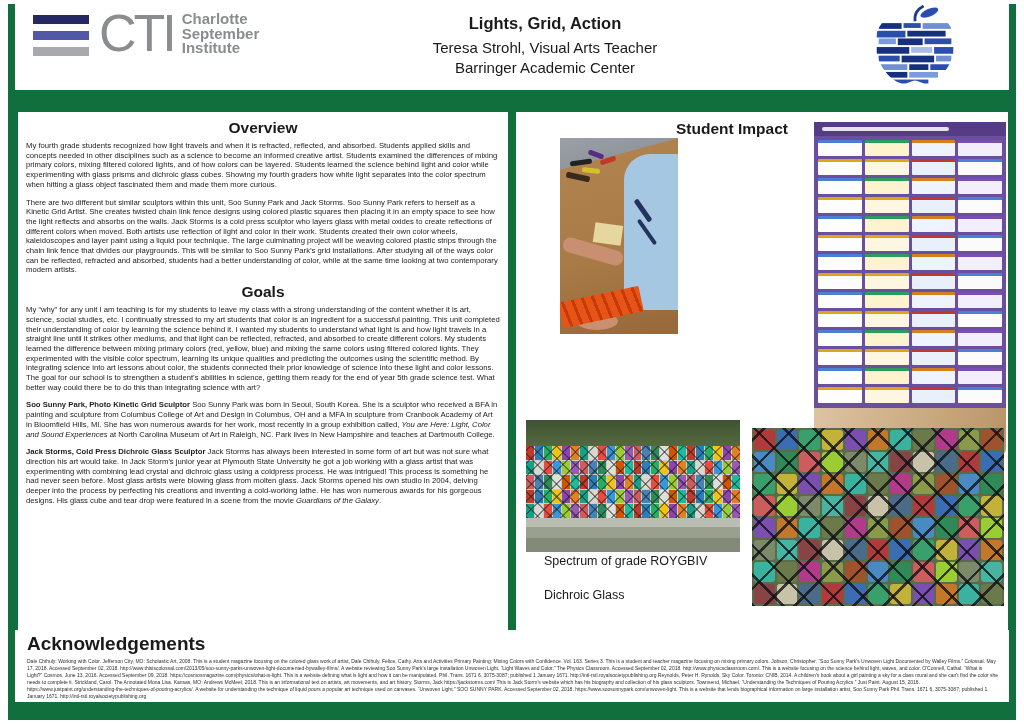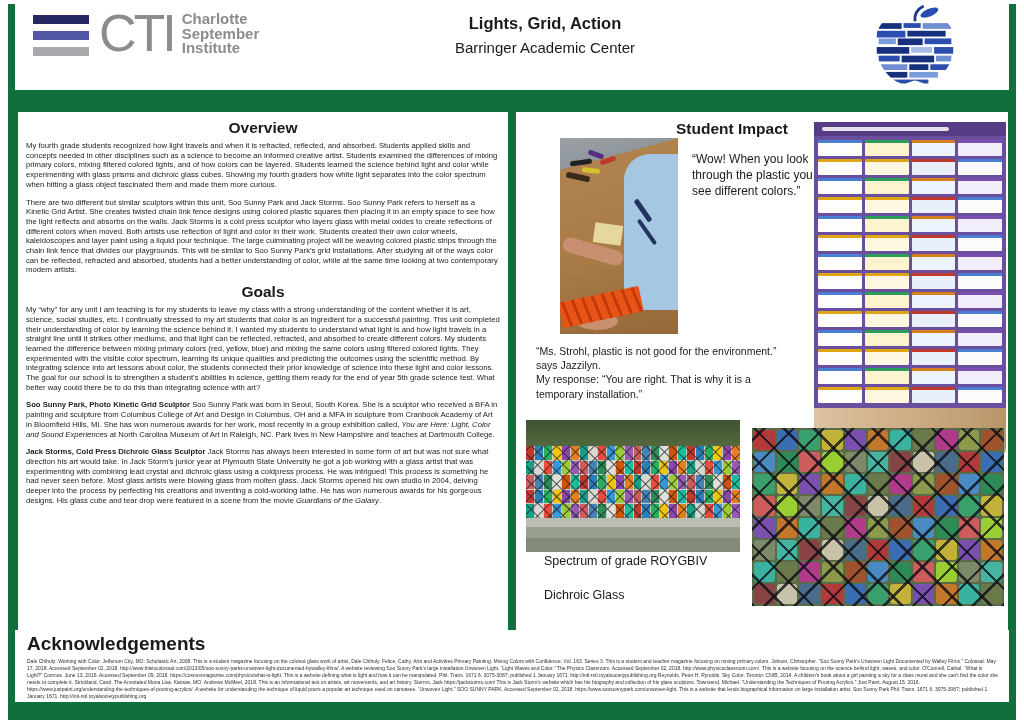--- a/index.html
+++ b/index.html
@@ -87,20 +87,21 @@
       <div class="logo-name">
         <span>Charlotte</span>
         <span>September</span>
         <span>Institute</span>
       </div>
     </div>
   </div>
 
   <div class="title-block">
     <div class="t1">Lights, Grid, Action</div>
+    <div class="t2">Teresa Strohl, Visual Arts Teacher</div>
     <div class="t3">Barringer Academic Center</div>
   </div>
 
   <div class="apple">
     <svg viewBox="0 0 104 92" width="106" height="88">
       <defs>
         <clipPath id="apl">
           <path d="M52 18 C38 5 15 11 11 35 C7 59 26 81 38 83 C45 84 48 80 52 80 C56 80 59 84 66 83 C78 81 97 59 93 35 C89 11 66 5 52 18 Z"></path>
         </clipPath>
       </defs>
@@ -156,21 +157,20 @@
     <div class="marker" style="left:28px;top:14px;width:16px;height:5px;background:#5a2d82;transform:rotate(20deg);"></div>
     <div class="marker" style="left:40px;top:20px;width:16px;height:5px;background:#c0392b;transform:rotate(-18deg);"></div>
     <div class="marker" style="left:22px;top:30px;width:18px;height:5px;background:#d4c02a;transform:rotate(6deg);"></div>
     <div class="marker" style="left:6px;top:36px;width:24px;height:6px;background:#3a2a1a;transform:rotate(12deg);"></div>
     <div class="paper"></div>
     <div class="arm"></div>
     <div class="hand"></div>
     <div class="plastic"></div>
   </div>
 
-  <div class="quote1">“Wow! When you look through the plastic you see different colors.”</div>
 
   <div class="doc">
     <div class="doc-header">
       <div class="doc-header-bar"></div>
     </div>
     <div class="doc-grid">
         <div class="cell" style="background: rgb(253, 253, 253); border-top: 3px solid rgb(74, 127, 212);"></div>
         <div class="cell" style="background: rgb(253, 243, 207); border-top: 3px solid rgb(42, 157, 92);"></div>
         <div class="cell" style="background: rgb(238, 244, 253); border-top: 3px solid rgb(212, 128, 31);"></div>
         <div class="cell" style="background: rgb(243, 238, 251); border-top: 3px solid rgb(122, 79, 176);"></div>
@@ -223,24 +223,20 @@
         <div class="cell" style="background: rgb(238, 244, 253); border-top: 3px solid rgb(212, 128, 31);"></div>
         <div class="cell" style="background: rgb(243, 238, 251); border-top: 3px solid rgb(122, 79, 176);"></div>
         <div class="cell" style="background: rgb(253, 253, 253); border-top: 3px solid rgb(224, 165, 20);"></div>
         <div class="cell" style="background: rgb(253, 246, 224); border-top: 3px solid rgb(224, 165, 20);"></div>
         <div class="cell" style="background: rgb(232, 240, 251); border-top: 3px solid rgb(192, 57, 43);"></div>
         <div class="cell" style="background: rgb(251, 251, 251); border-top: 3px solid rgb(74, 127, 212);"></div>
       </div>
     <div class="doc-footer"></div>
   </div>
 
-  <div class="quote2">
-    <span>“Ms. Strohl, plastic is not good for the environment.” says Jazzilyn.</span><br>
-    <span>My response: “You are right. That is why it is a temporary installation.”</span>
-  </div>
 
   <div class="photo-fence">
     <div class="trees"></div>
     <div class="weave">
       <div class="fence-grid">
           <div class="cell" style="background: rgb(192, 57, 43);"></div>
           <div class="cell" style="background: rgb(41, 128, 185);"></div>
           <div class="cell" style="background: rgb(39, 174, 96);"></div>
           <div class="cell" style="background: rgb(241, 196, 15);"></div>
           <div class="cell" style="background: rgb(142, 68, 173);"></div>

